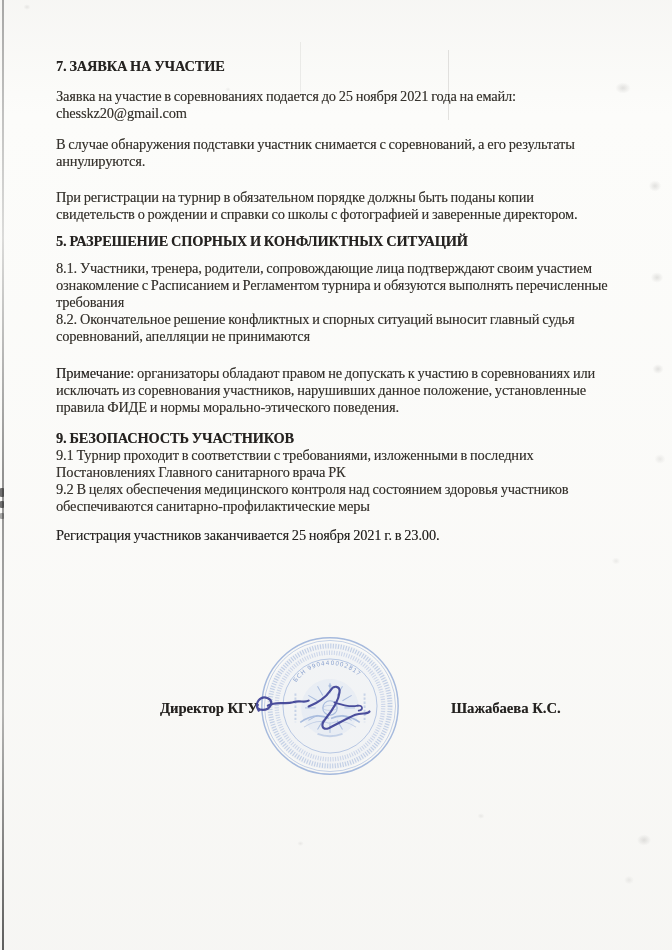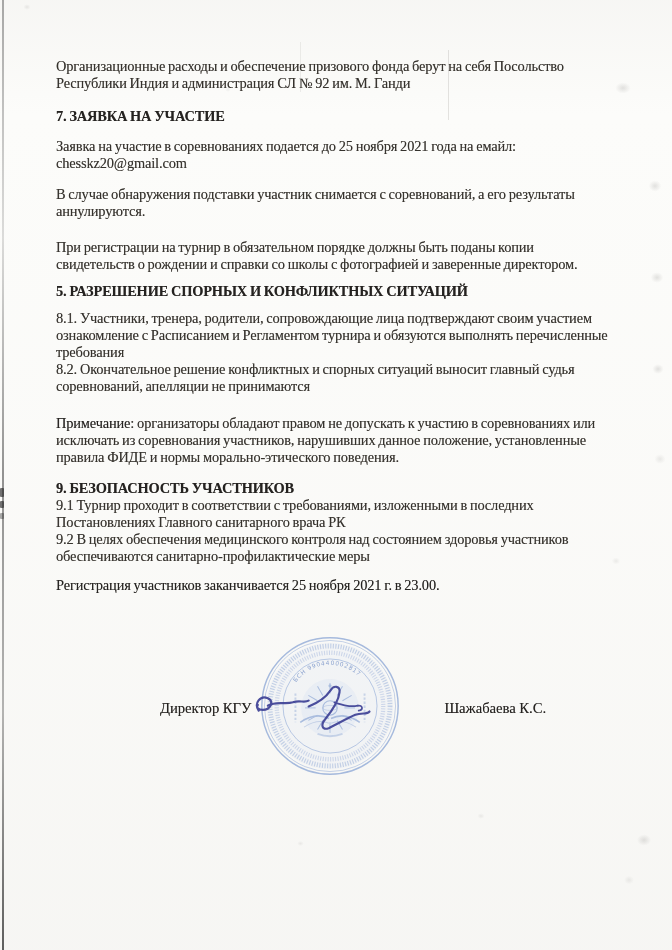--- a/index.html
+++ b/index.html
@@ -34,21 +34,21 @@
   .para{white-space:pre-line;margin:0;}
   .h{font-weight:700;color:#242220;white-space:pre-line;}
   .b{font-weight:400;color:#242220;}
   .mb16{margin-bottom:16px}.mb13{margin-bottom:13px}.mb14{margin-bottom:14px}
   .mb10{margin-bottom:10px}.mb19{margin-bottom:19px}.mb6{margin-bottom:20px}
   .mb15{}.mb12{margin-bottom:12px}.mb0{margin-bottom:0}
 
   .sign-row{
     position:absolute;left:56px;top:700px;width:560px;z-index:6;
     display:flex;align-items:flex-start;
-    font-size:14.6px;font-weight:400;color:#242220;
+    font-size:14.6px;font-weight:700;color:#242220;
     text-shadow:0.2px 0.2px 0.6px rgba(70,64,58,.5);
     text-align:right;
   }
   .sign-title{margin-left:104px;}
   .sign-name{margin-left:193px;}
 
   .stamp-wrap{position:absolute;left:258px;top:634px;width:144px;height:144px;z-index:5;
     filter:blur(0.3px);opacity:.92;}
   .signature-wrap{position:absolute;left:252px;top:680px;width:125px;height:58px;z-index:7;}
 </style>
@@ -71,22 +71,20 @@
   <div class="smudge" style="left:610px;top:556px;width:12px;height:10px;opacity:.6"></div>
   <div class="smudge" style="left:634px;top:832px;width:20px;height:16px;"></div>
   <div class="smudge" style="left:622px;top:874px;width:14px;height:12px;opacity:.6"></div>
   <div class="smudge" style="left:90px;top:326px;width:12px;height:10px;opacity:.5"></div>
   <div class="smudge" style="left:224px;top:86px;width:8px;height:7px;opacity:.5"></div>
   <div class="smudge" style="left:296px;top:840px;width:9px;height:7px;opacity:.6"></div>
   <div class="smudge" style="left:476px;top:812px;width:10px;height:8px;opacity:.6"></div>
   <div class="smudge" style="left:22px;top:3px;width:10px;height:8px;opacity:.7"></div>
 
   <div class="content">
-    <p class="para mb16">Организационные расходы и обеспечение призового фонда берут на себя Посольство
-Республики Индия и администрация СЛ № 92 им. М. Ганди</p>
 
     <p class="para h mb13">7. ЗАЯВКА НА УЧАСТИЕ</p>
     <p class="para mb14">Заявка на участие в соревнованиях подается до 25 ноября 2021 года на емайл:
 chesskz20@gmail.com</p>
     <p class="para mb19">В случае обнаружения подставки участник снимается с соревнований, а его результаты
 аннулируются.</p>
     <p class="para mb10">При регистрации на турнир в обязательном порядке должны быть поданы копии
 свидетельств о рождении и справки со школы с фотографией и заверенные директором.</p>
 
     <p class="para h mb10">5. РАЗРЕШЕНИЕ СПОРНЫХ И КОНФЛИКТНЫХ СИТУАЦИЙ</p>

